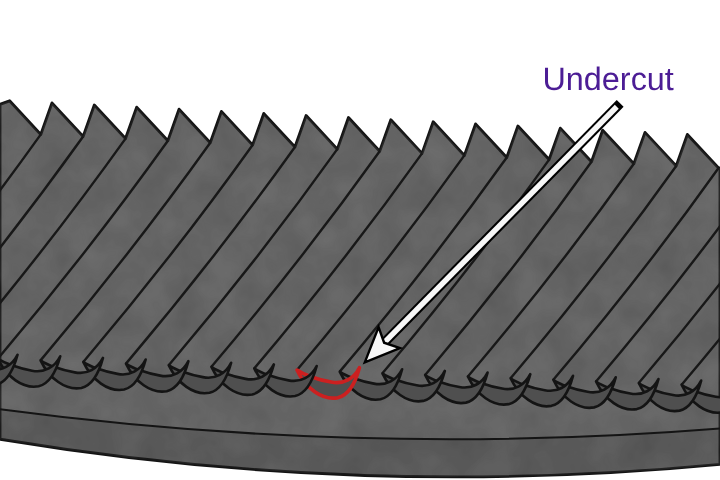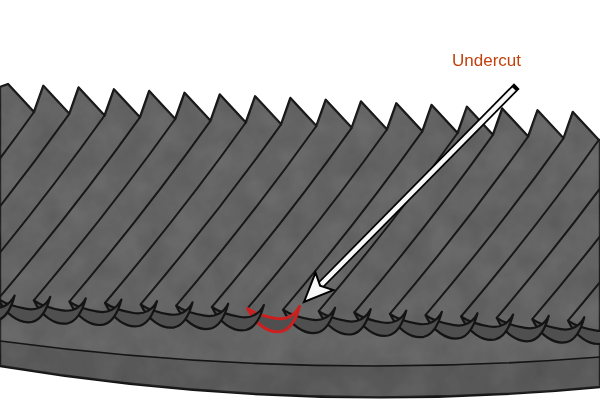--- a/index.html
+++ b/index.html
@@ -77,14 +77,14 @@
         <path d="M33.8,300.3 c7,15 21,25.5 34,23 c8.5,-2 14,-10 18,-25 c-4.5,9 -13,14 -23.5,12 c-12,-2 -23.5,-6.5 -28.5,-10 Z" fill="#4f4f4f" stroke="#141414" stroke-width="2.2" stroke-linejoin="round"></path>
         <path d="M-1.8,298.9 c7,15 21,25.5 34,23 c8.5,-2 14,-10 18,-25 c-4.5,9 -13,14 -23.5,12 c-12,-2 -23.5,-6.5 -28.5,-10 Z" fill="#4f4f4f" stroke="#141414" stroke-width="2.2" stroke-linejoin="round"></path>
         <path d="M-37.4,297.6 c7,15 21,25.5 34,23 c8.5,-2 14,-10 18,-25 c-4.5,9 -13,14 -23.5,12 c-12,-2 -23.5,-6.5 -28.5,-10 Z" fill="#4f4f4f" stroke="#141414" stroke-width="2.2" stroke-linejoin="round"></path>
       </g>
       <g>
         <path d="M514,89 L320.8,284.9" stroke="#000000" stroke-width="8" stroke-linecap="square"></path>
         <path d="M514,89 L320.8,284.9" stroke="#f7f7f7" stroke-width="4.6" stroke-linecap="butt"></path>
         <path d="M304,302 L315.5,272.6 L320.1,285.6 L333.3,290.1 Z" fill="#f7f7f7" stroke="#000000" stroke-width="2" stroke-linejoin="miter"></path>
       </g>
     </svg>
-  <div class="diagram-label" style="left: 452px; top: 52px; font-size: 17px; color: #c2410c;">Undercut</div>
+  <div class="diagram-label" style="left: 452px; top: 52px; font-size: 27px; color: #4c1d95;">Undercut</div>
 </div>
 
 </body></html>

